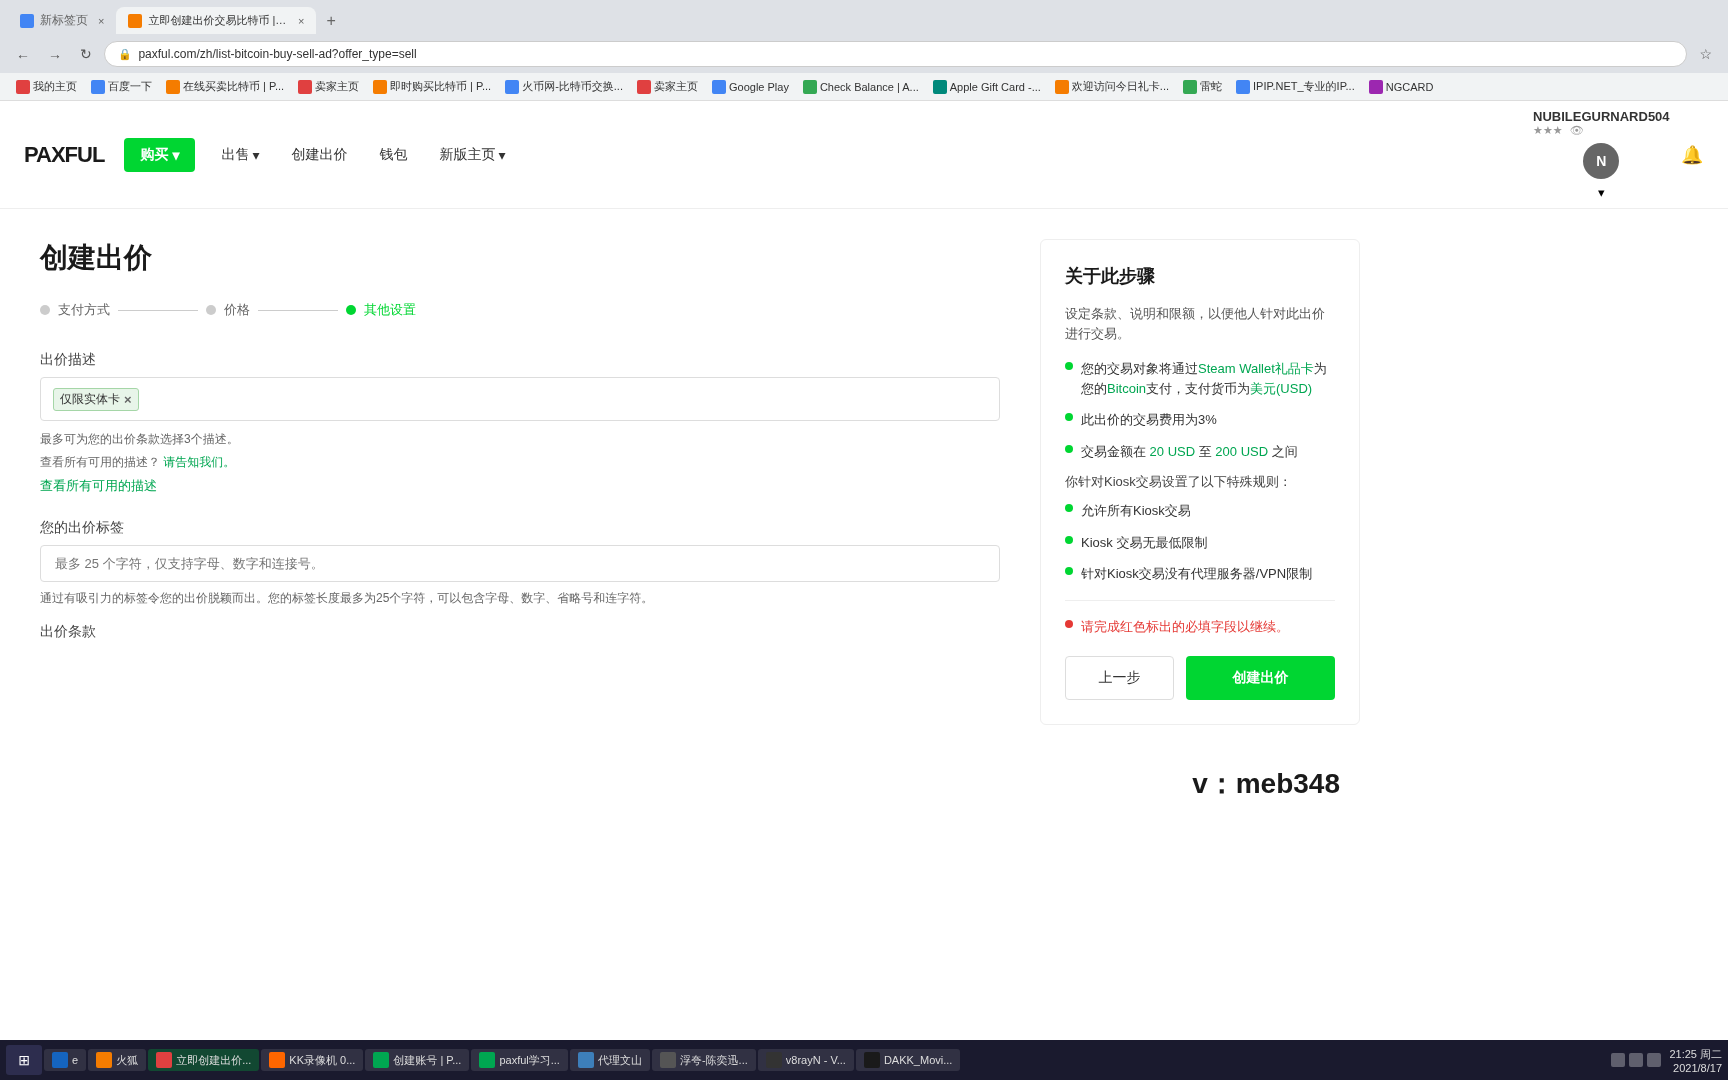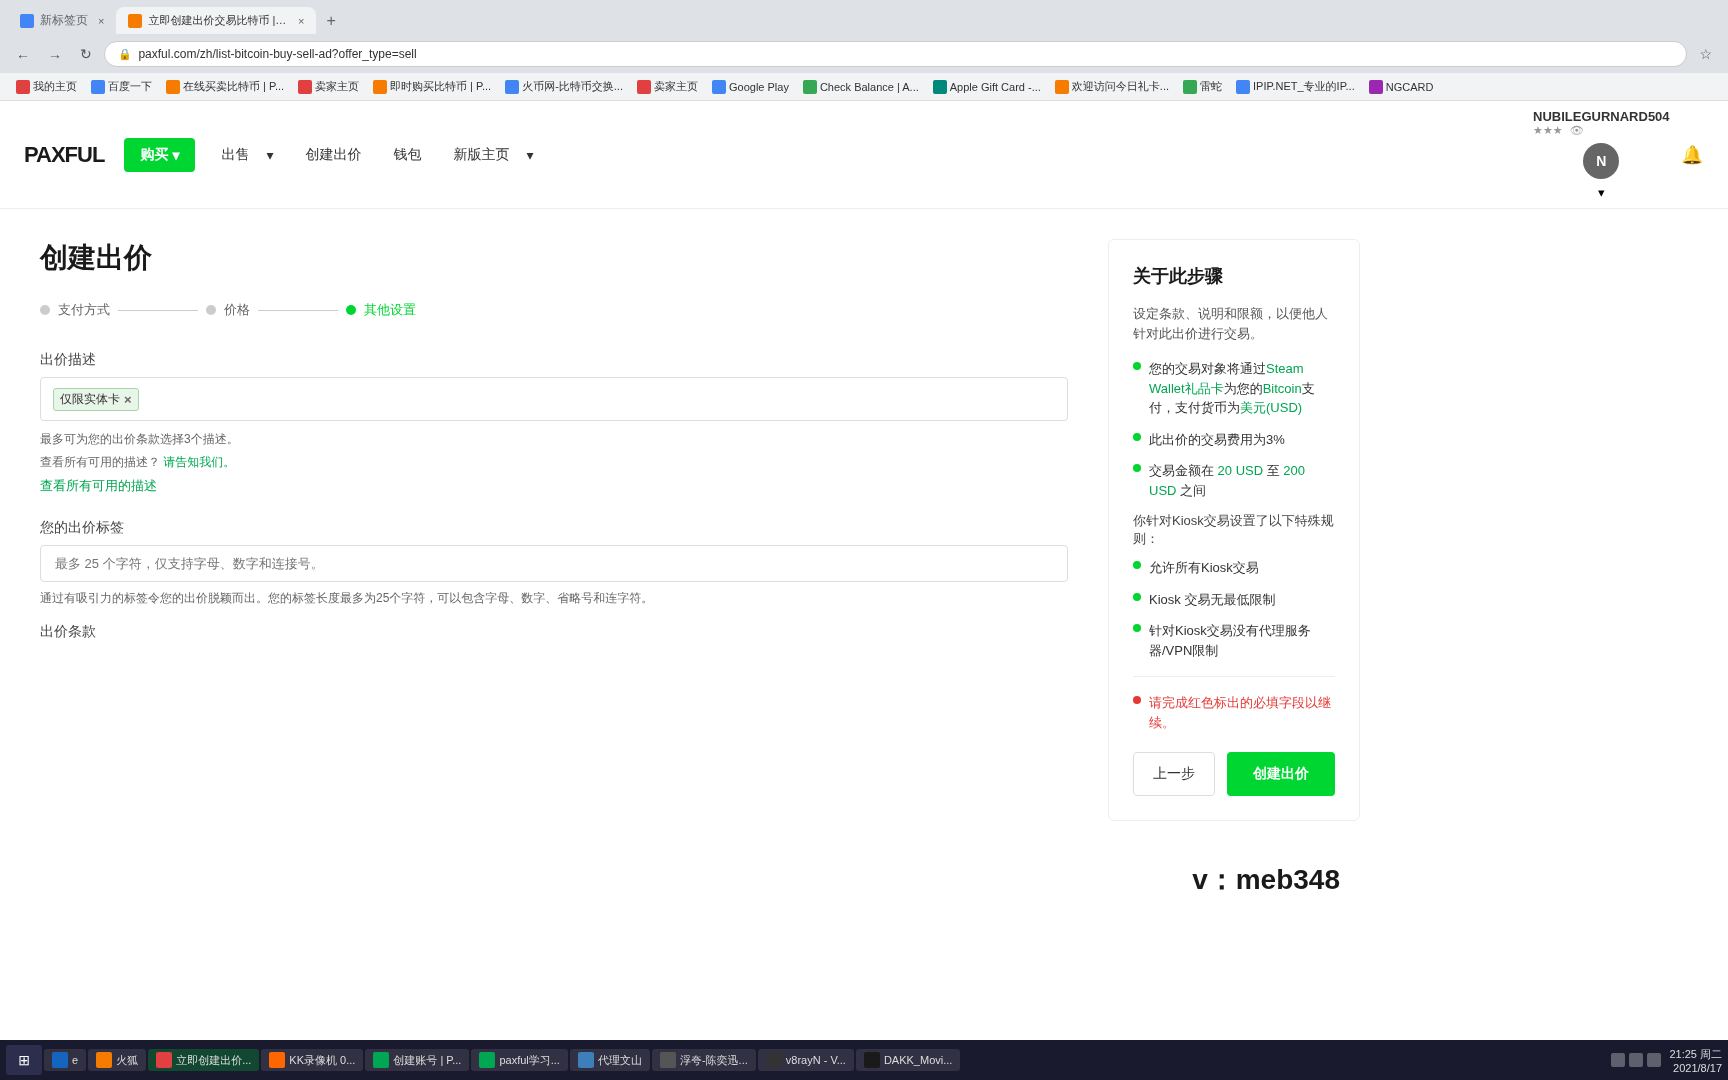--- a/index.html
+++ b/index.html
@@ -30,21 +30,21 @@
     .bm-purple { background: #9c27b0; }
     .bm-teal { background: #00897b; }
 
     
     .page-wrapper { background: white; min-height: calc(100vh - 130px); }
 
     
     .top-nav { display: flex; align-items: center; padding: 8px 24px; background: white; border-bottom: 1px solid #eee; gap: 20px; }
     .logo { font-size: 22px; font-weight: 800; color: #1a1a1a; letter-spacing: -1px; }
     .nav-btn-buy { background: #00d632; color: white; border: none; border-radius: 4px; padding: 8px 16px; font-size: 14px; font-weight: 600; cursor: pointer; display: flex; align-items: center; gap: 4px; }
-    .nav-item { color: #333; font-size: 14px; cursor: pointer; padding: 8px 6px; display: flex; align-items: center; gap: 17px; }
+    .nav-item { color: #333; font-size: 14px; cursor: pointer; padding: 8px 6px; display: flex; align-items: center; gap: 3px; }
     .nav-right { margin-left: auto; display: flex; align-items: center; gap: 12px; }
     .user-section { display: flex; align-items: center; gap: 6px; cursor: pointer; flex-direction: column; }
     .user-name { font-size: 13px; font-weight: 600; color: #333; }
     .user-stars { color: #999; font-size: 11px; }
     .user-avatar { width: 36px; height: 36px; background: #666; border-radius: 50%; overflow: hidden; display: flex; align-items: center; justify-content: center; color: white; font-size: 14px; font-weight: 600; }
     .bell-icon { font-size: 18px; color: #555; cursor: pointer; }
 
     
     .main-content { display: flex; padding: 30px 40px; gap: 40px; max-width: 1400px; }
 
@@ -76,21 +76,21 @@
 
     
     .text-input { width: 100%; border: 1px solid #ddd; border-radius: 4px; padding: 10px 14px; font-size: 13px; color: #999; margin-bottom: 8px; outline: none; }
 
     .desc-text { font-size: 12px; color: #666; margin-bottom: 16px; }
 
     
     .textarea-input { width: 100%; border: 1px solid #ddd; border-radius: 4px; padding: 12px 14px; font-size: 13px; color: #999; min-height: 100px; outline: none; resize: vertical; font-family: inherit; }
 
     
-    .right-panel { width: 252px; flex-shrink: 0; }
+    .right-panel { width: 320px; flex-shrink: 0; }
     .info-box { background: white; border: 1px solid #eee; border-radius: 6px; padding: 24px; }
     .info-title { font-size: 18px; font-weight: 600; color: #1a1a1a; margin-bottom: 16px; }
     .info-desc { font-size: 13px; color: #555; margin-bottom: 16px; line-height: 1.5; }
 
     .info-item { display: flex; align-items: flex-start; gap: 8px; margin-bottom: 12px; }
     .info-bullet { width: 8px; height: 8px; border-radius: 50%; background: #00d632; flex-shrink: 0; margin-top: 3px; }
     .info-bullet.red { background: #e53935; }
     .info-item-text { font-size: 13px; color: #333; line-height: 1.5; }
     .info-link { color: #00a651; text-decoration: none; cursor: pointer; }
 

